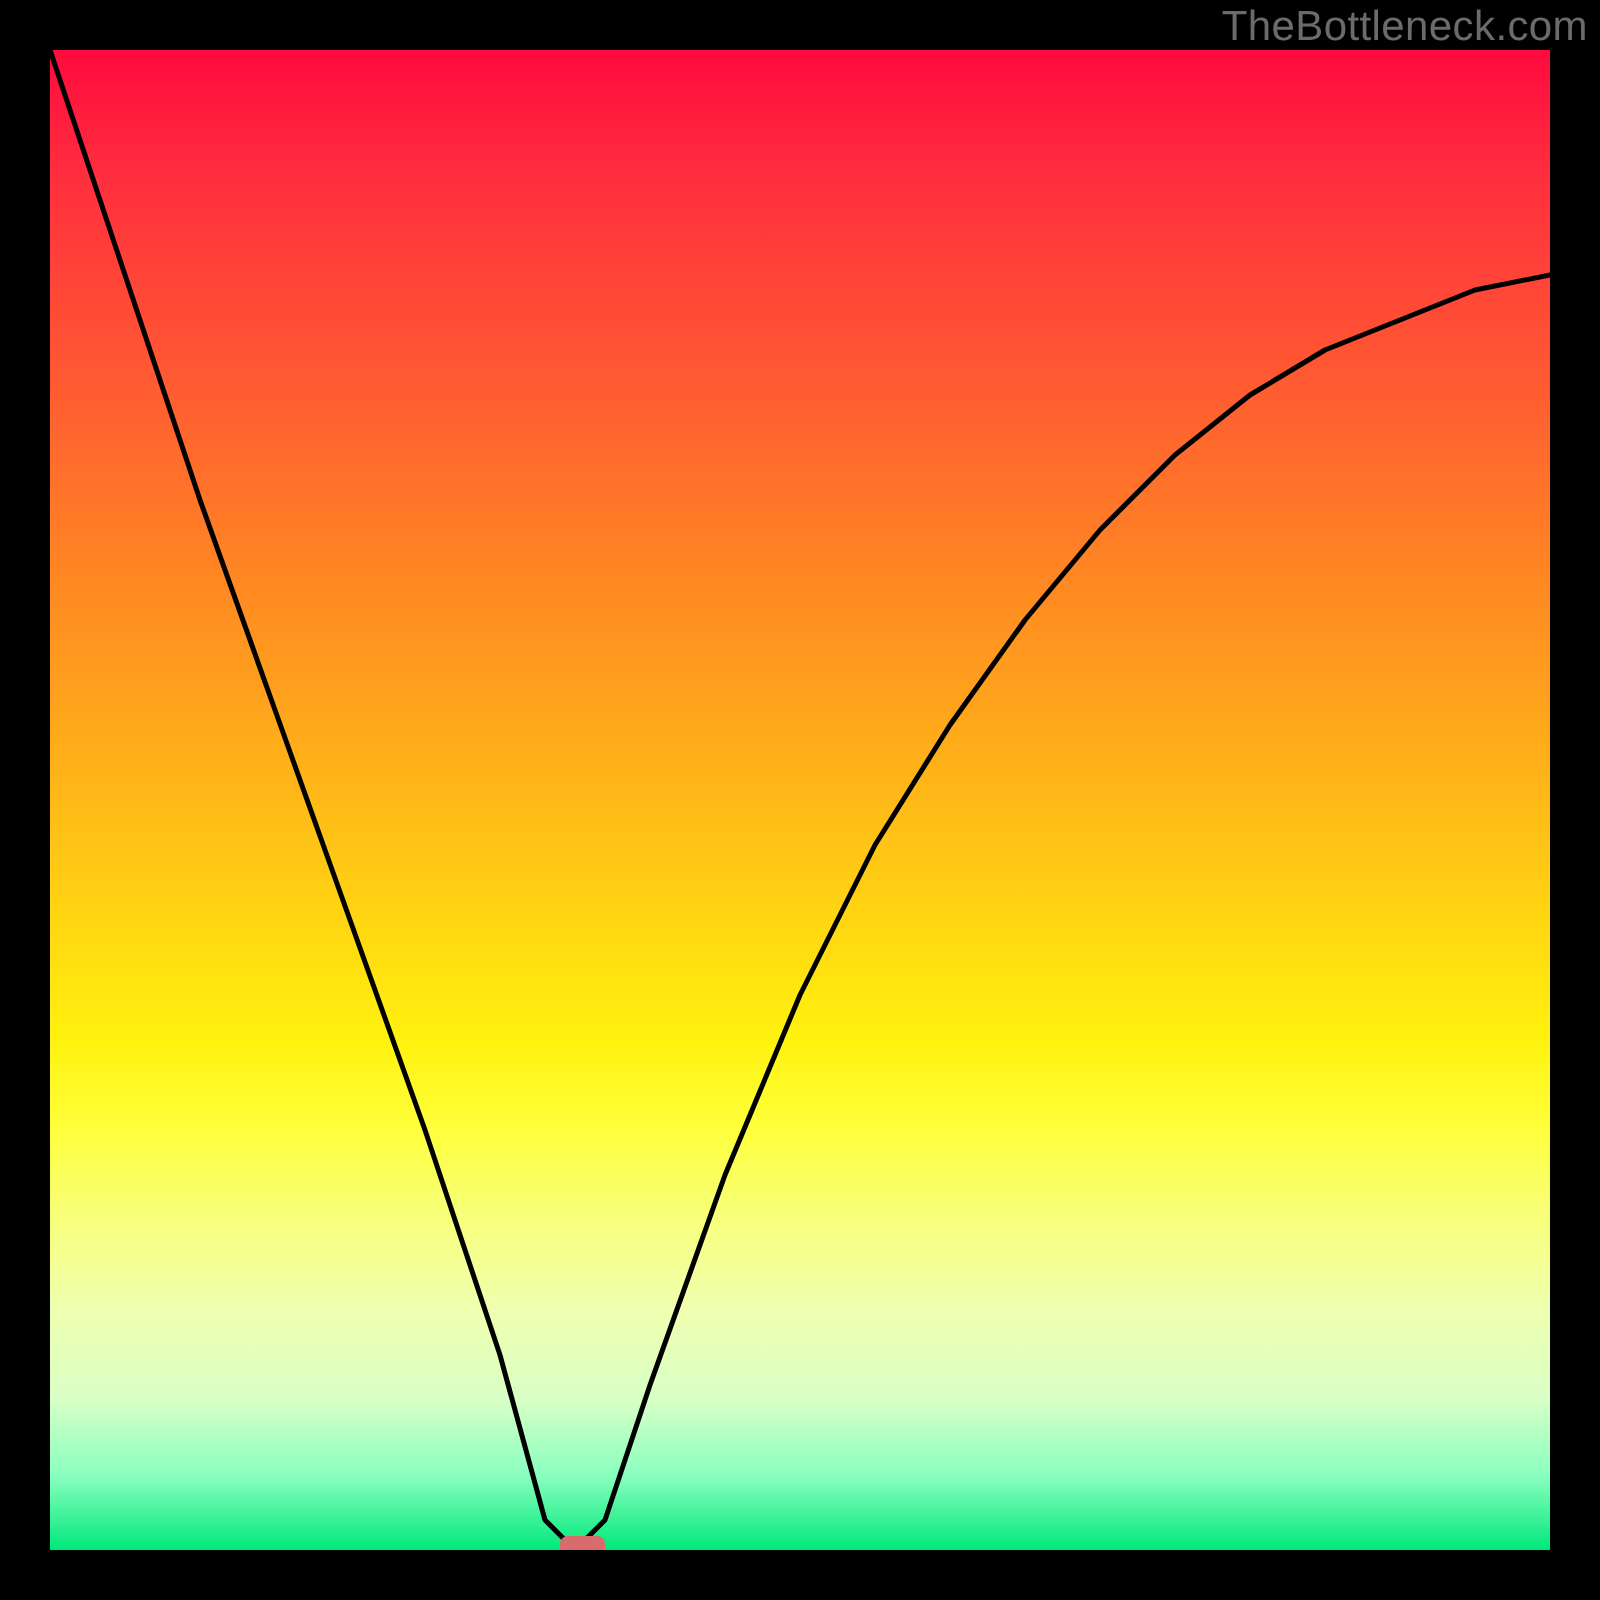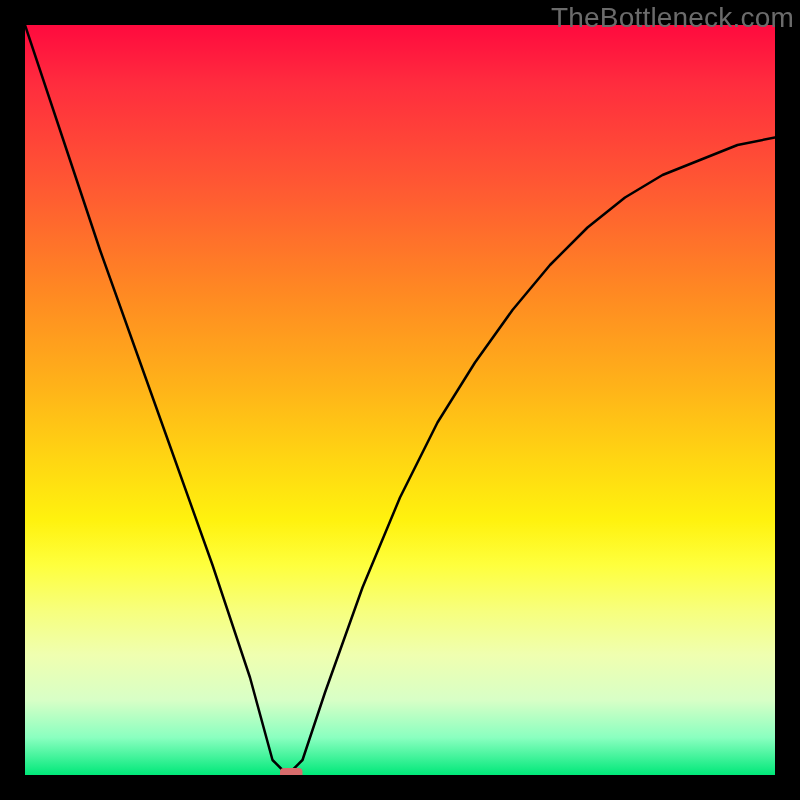--- a/index.html
+++ b/index.html
@@ -44,21 +44,21 @@
     left: 0;
     top: 0;
     width: 750px;
     height: 750px;
   }
   .watermark {
     position: absolute;
     top: 2px;
     right: 6px;
     color: #6b6b6b;
-    font-size: 28px;
+    font-size: 21px;
     letter-spacing: 0.2px;
     user-select: none;
     margin-left: 36px;
   }
 </style>
 </head>
 <body>
 
 <div class="frame">
 

